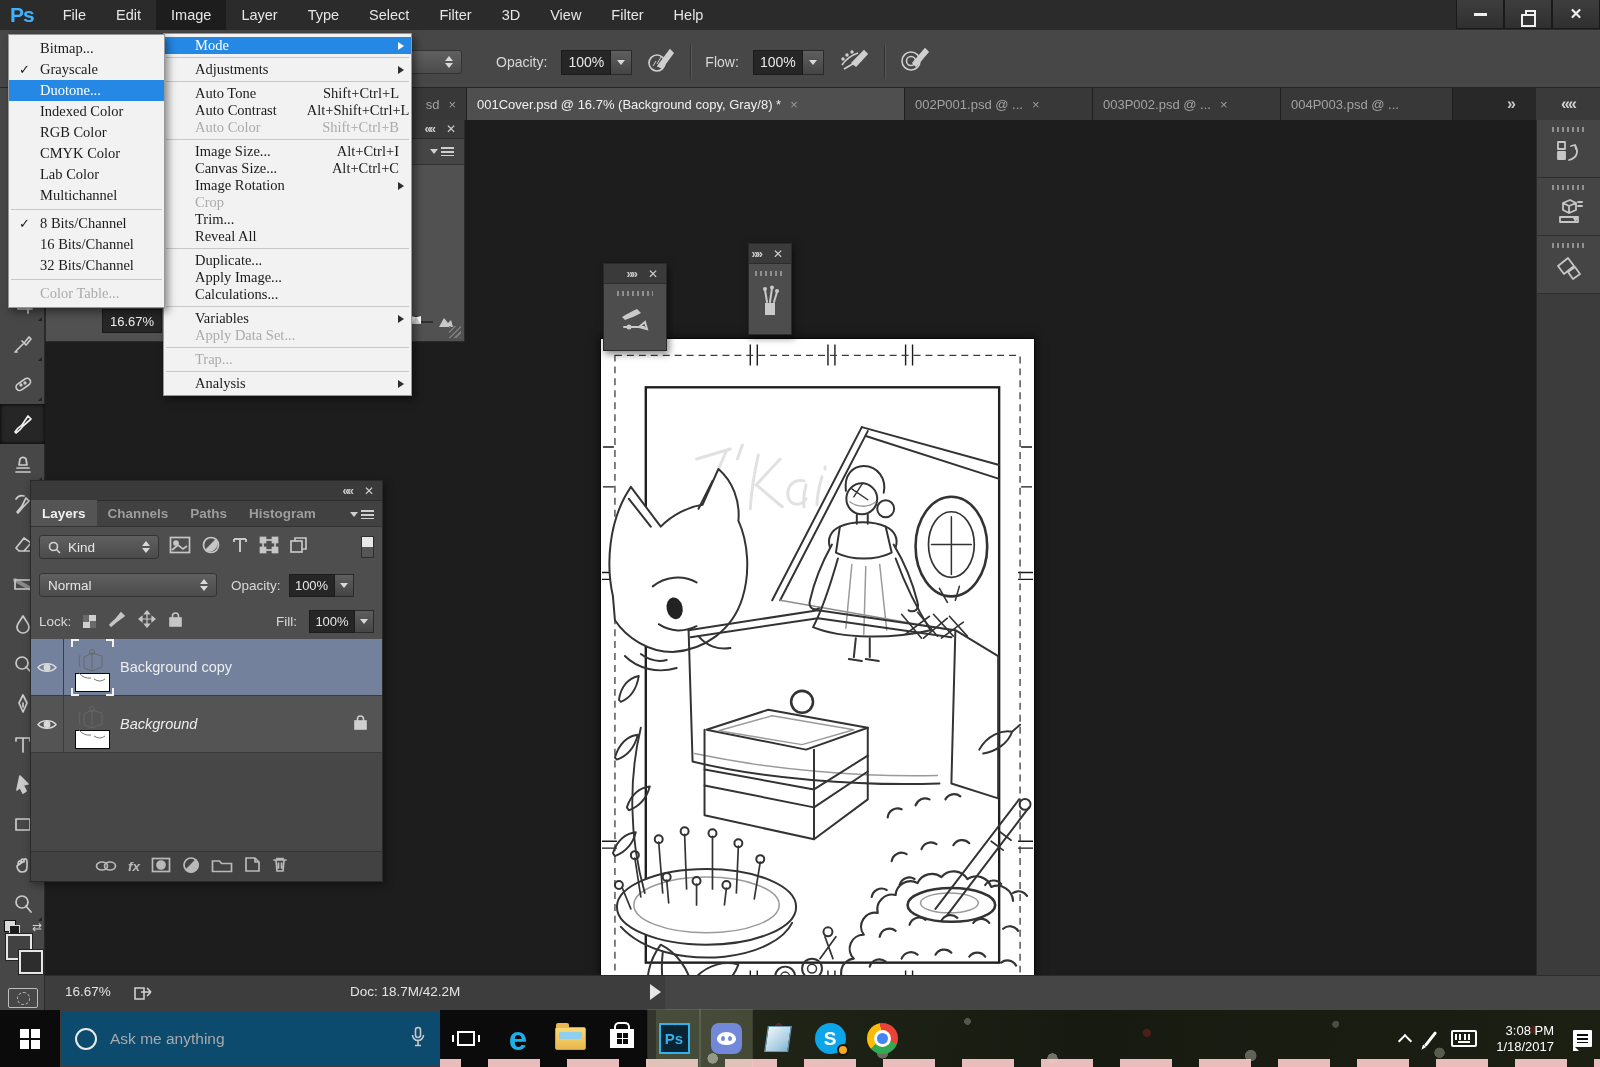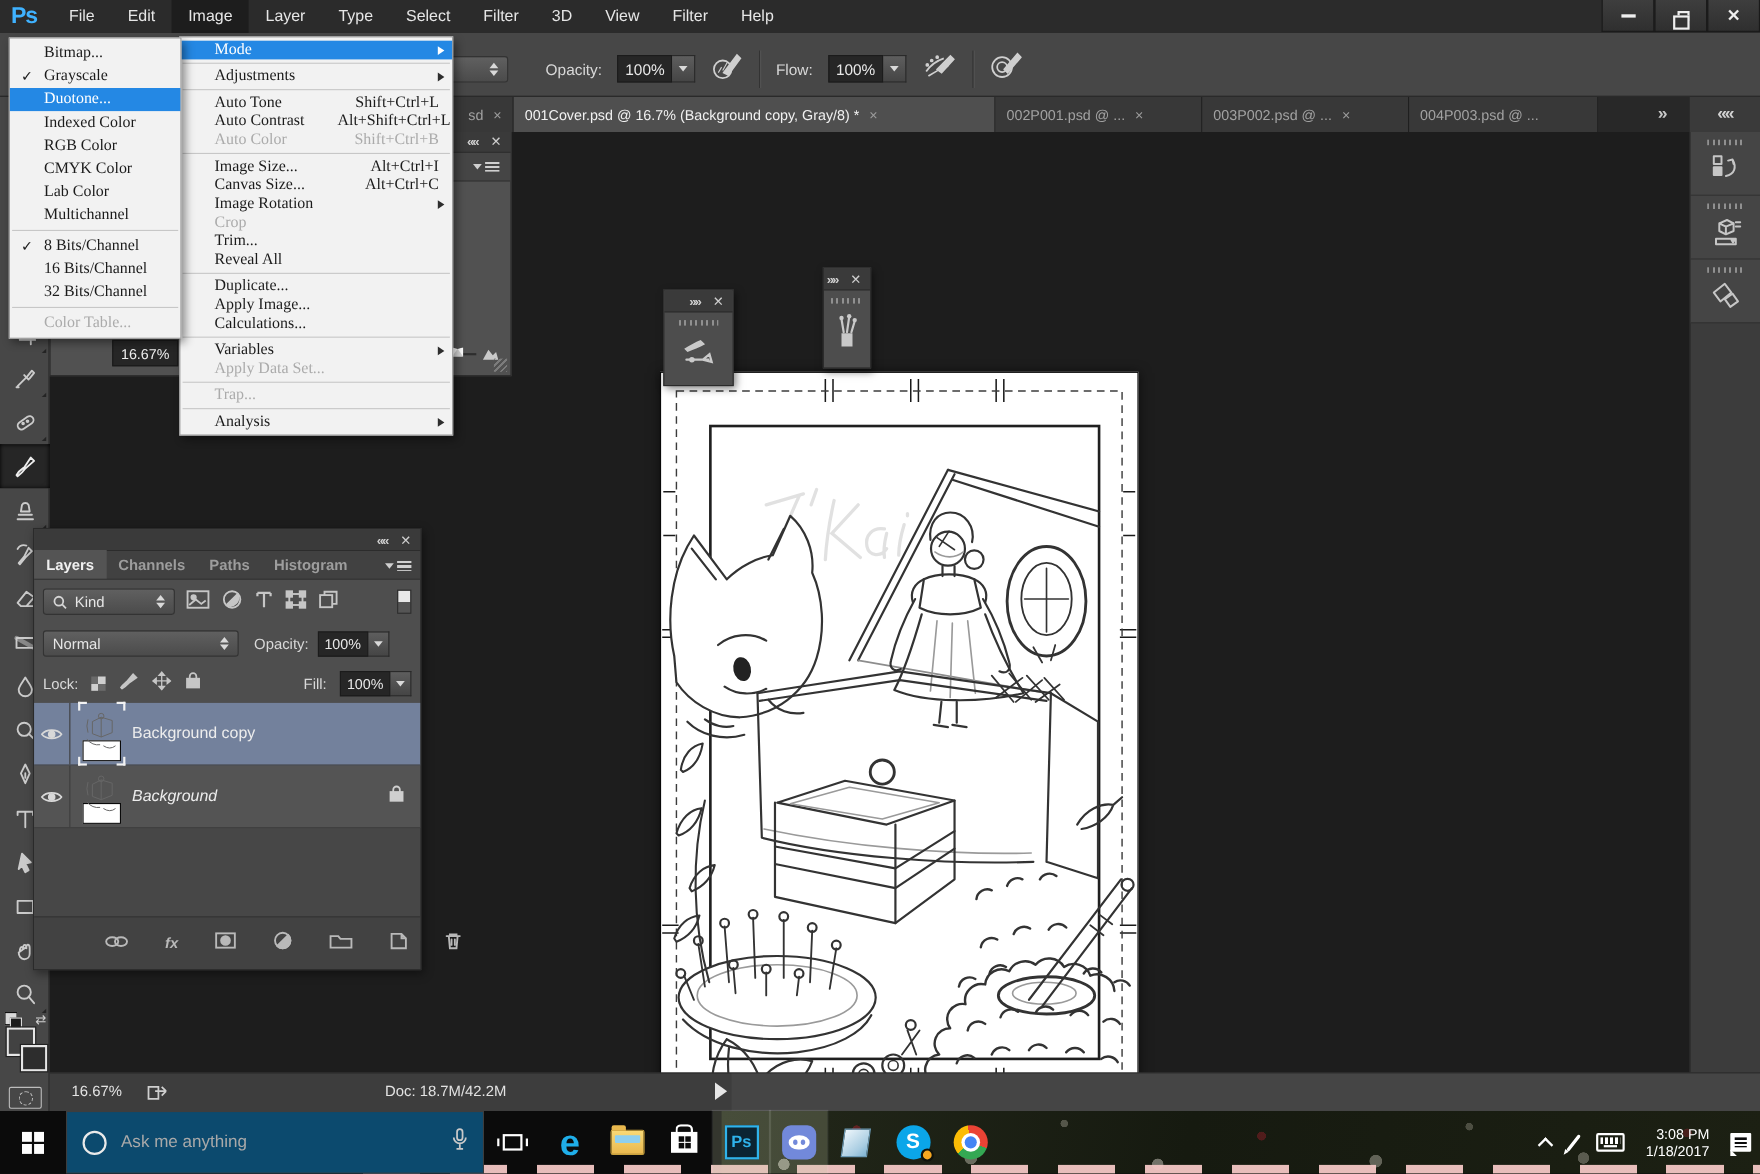--- a/index.html
+++ b/index.html
@@ -137,22 +137,22 @@
   .eyecell{width:33px;align-self:stretch;display:flex;align-items:center;justify-content:center;border-right:1px solid #3d3d3d;}
   .thumbwrap{position:relative;margin:0 10px 0 11px;}
   .thumb{width:35px;height:47px;background:#fff;border:1px solid #0a0a0a;}
   .cb{position:absolute;width:8px;height:8px;border:2px solid #f2f2f2;}
   .cb.tl{left:-4px;top:-4px;border-right:none;border-bottom:none;}
   .cb.tr{right:-4px;top:-4px;border-left:none;border-bottom:none;}
   .cb.bl{left:-4px;bottom:-4px;border-right:none;border-top:none;}
   .cb.br{right:-4px;bottom:-4px;border-left:none;border-top:none;}
   .lname{font-size:14.5px;color:#ededed;}
   .lname.it{font-style:italic;}
-  #lbottom{position:absolute;left:0;bottom:0;width:100%;height:48px;background:#424242;border-top:1px solid #333;
-           display:flex;align-items:center;gap:33px;padding:0 0 0 64px;}
+  #lbottom{position:absolute;left:0;bottom:0;width:100%;height:30px;background:#424242;border-top:1px solid #333;
+           display:flex;align-items:center;gap:11px;padding:0 0 0 64px;}
   #lbottom svg{stroke:#b9b9b9;fill:none;stroke-width:1.7;stroke-linecap:round;}
   #lbottom .fx{color:#b9b9b9;font-size:13.5px;font-style:italic;font-weight:bold;}
   .toggle2{width:13px;height:22px;border:1px solid #2e2e2e;background:linear-gradient(#e8e8e8 0 50%,#555 50%);}
 
   
   #statusbar{left:45px;top:975px;width:1555px;height:35px;background:#3d3d3d;border-top:1px solid #2b2b2b;z-index:2;}
   #statusbar .zoomtx{position:absolute;left:20px;top:8px;font-size:13.5px;color:#e3e3e3;}
   #statusbar .doctx{position:absolute;left:305px;top:8px;font-size:13.5px;color:#e3e3e3;}
   #statusbar .play{position:absolute;left:605px;top:8px;width:0;height:0;border-top:8px solid transparent;
                    border-bottom:8px solid transparent;border-left:11px solid #e6e6e6;}

